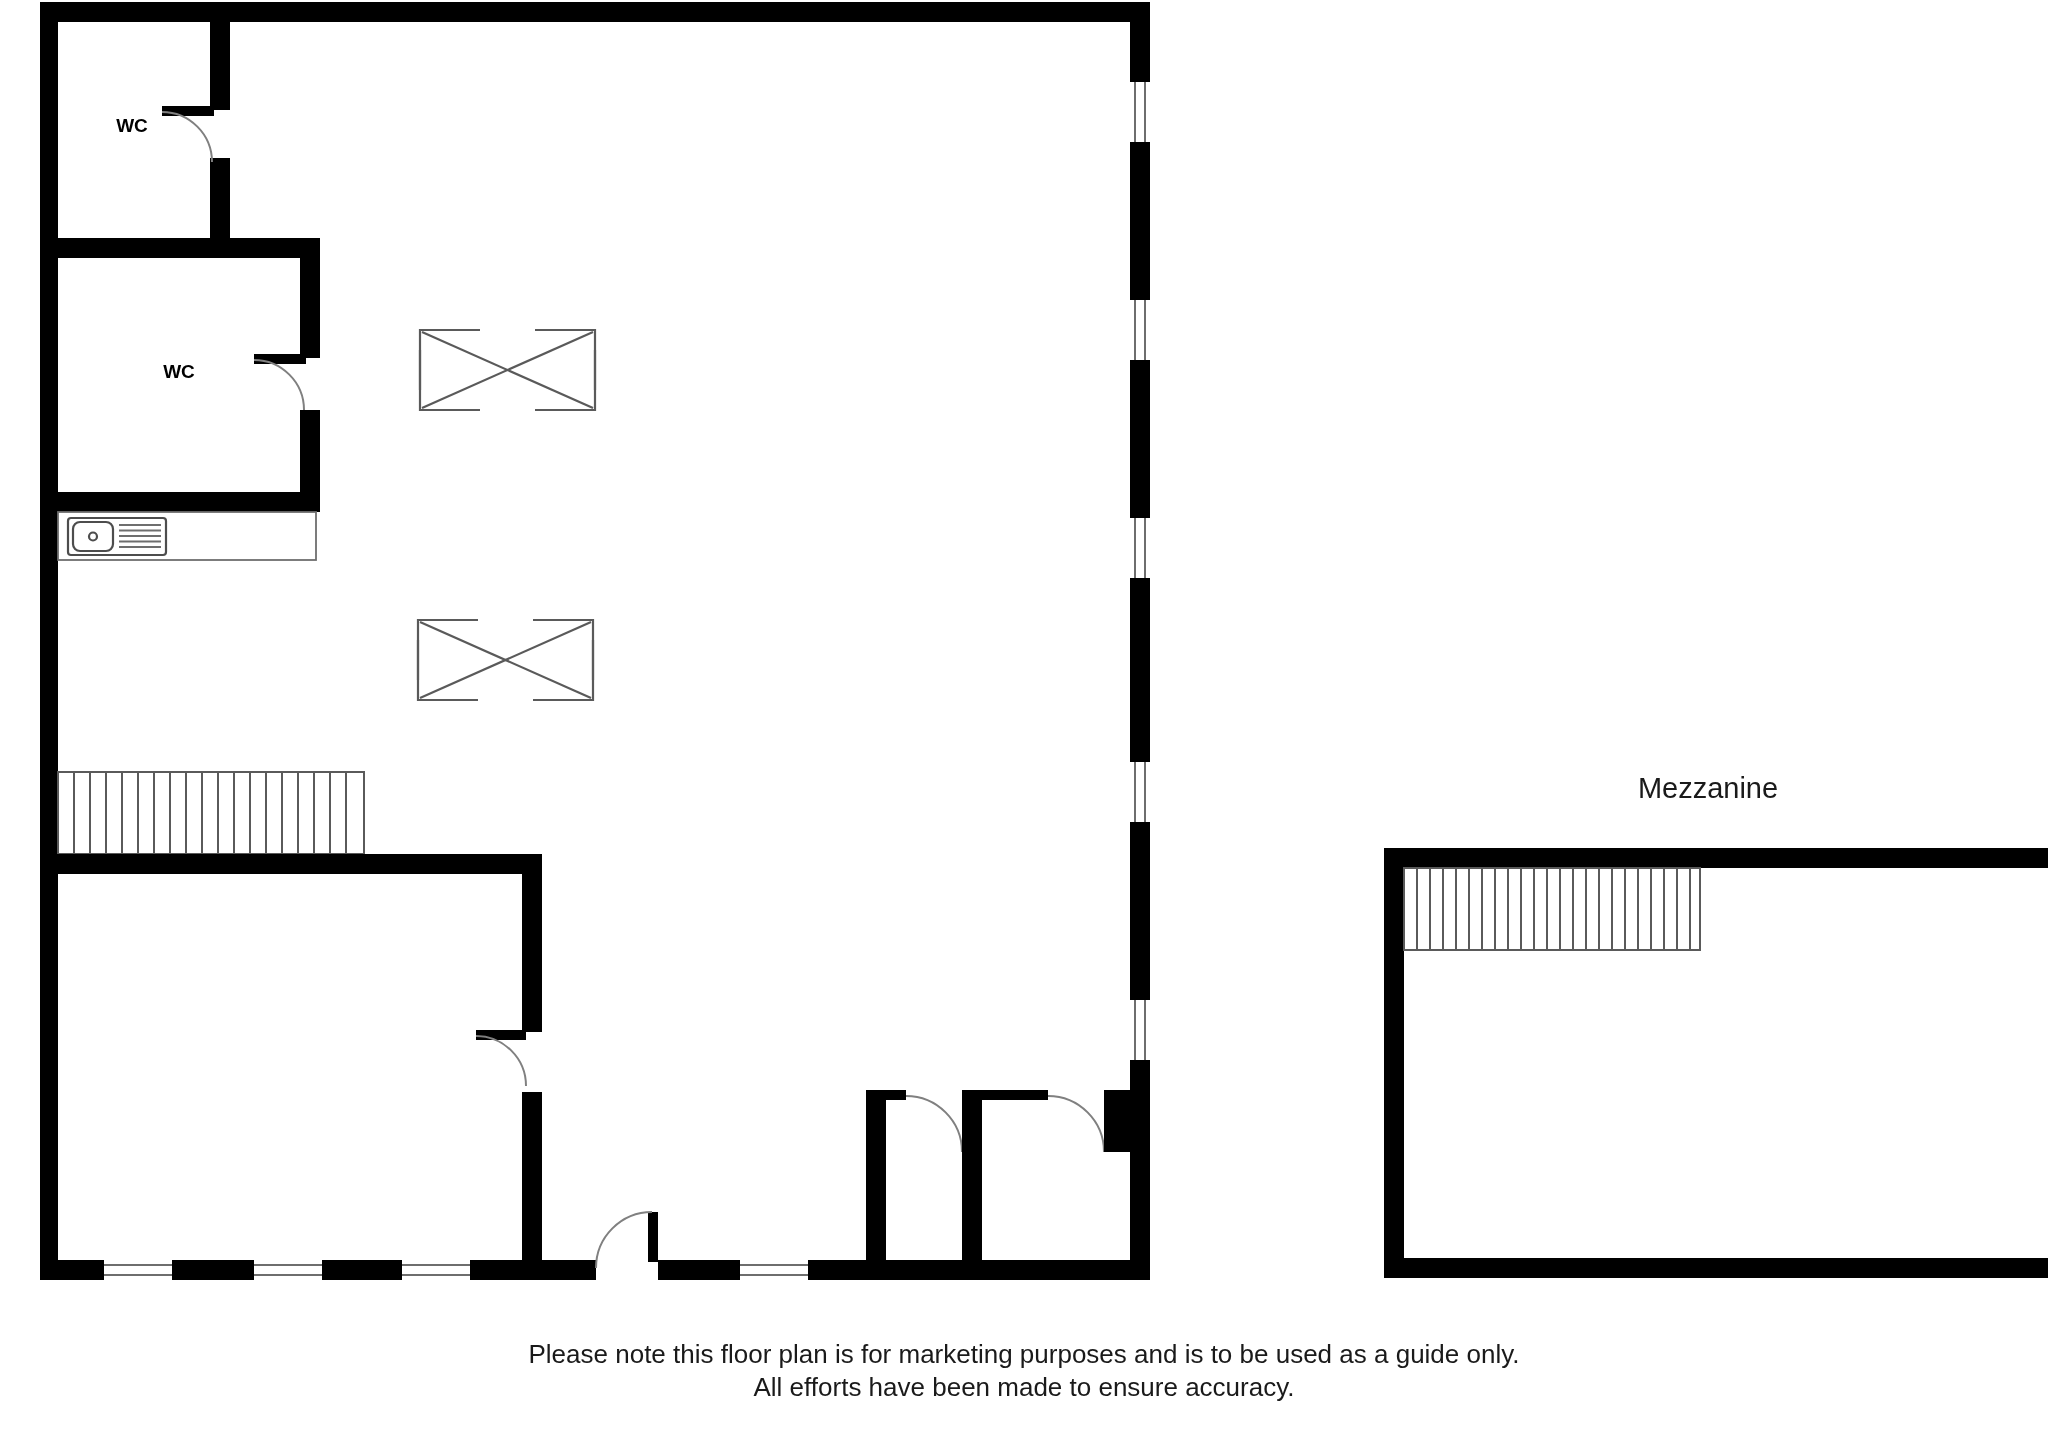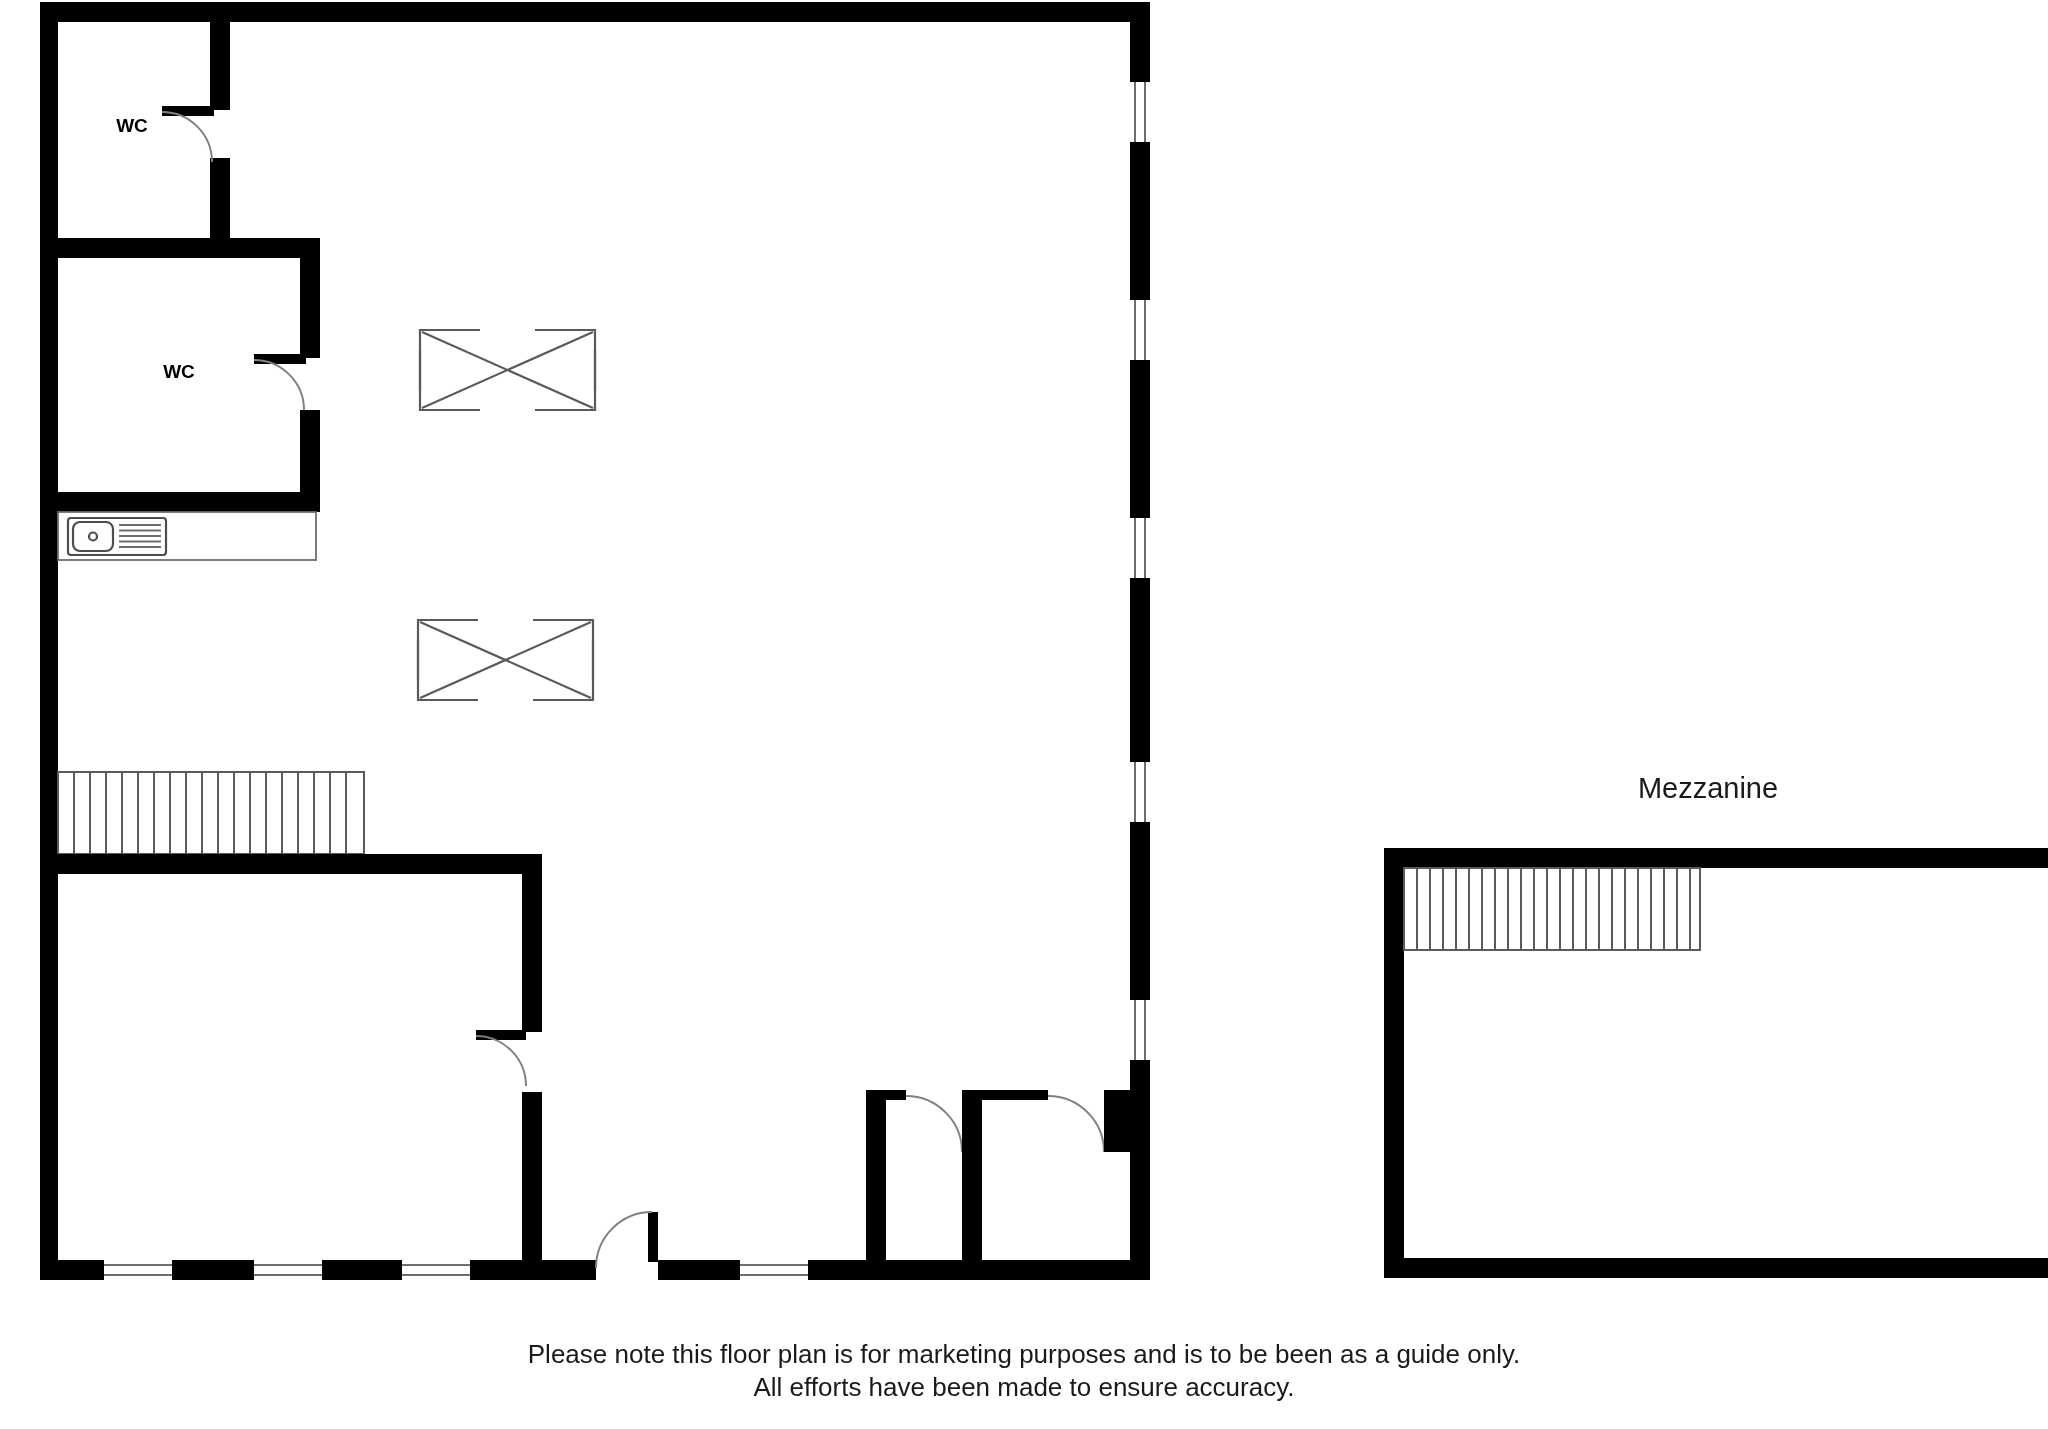--- a/index.html
+++ b/index.html
@@ -306,17 +306,17 @@
           <line class="stair-tread" x1="1624" y1="868" x2="1624" y2="950"></line>
           <line class="stair-tread" x1="1637" y1="868" x2="1637" y2="950"></line>
           <line class="stair-tread" x1="1650" y1="868" x2="1650" y2="950"></line>
         </g>
       </g>
     </g>
 
   </svg>
 
   <div class="disclaimer" id="disclaimer-block">
-    <span class="disclaimer-line">Please note this floor plan is for marketing purposes and is to be been as a guide only.</span>
+    <span class="disclaimer-line">Please note this floor plan is for marketing purposes and is to be used as a guide only.</span>
     <span class="disclaimer-line">All efforts have been made to ensure accuracy.</span>
   </div>
 
 </div>
 
 </body></html>

